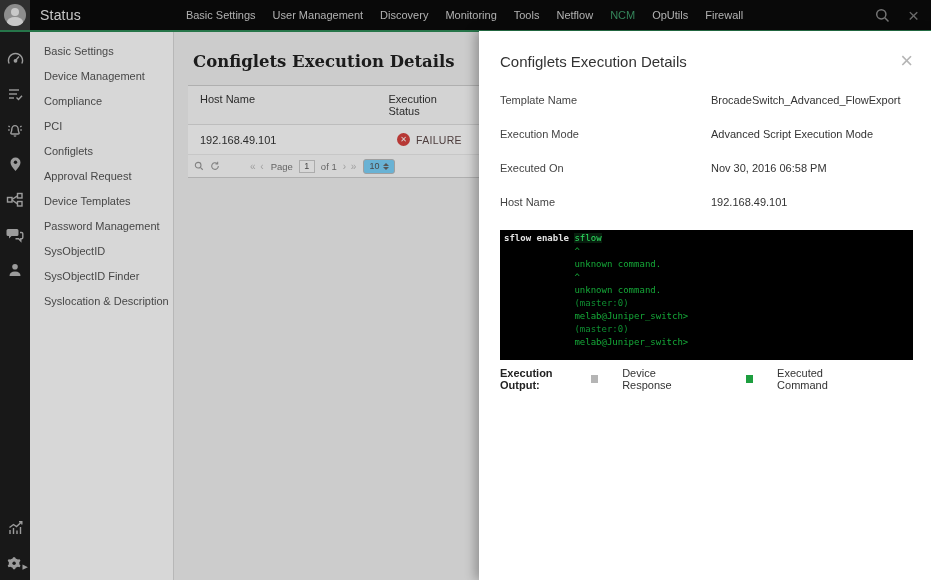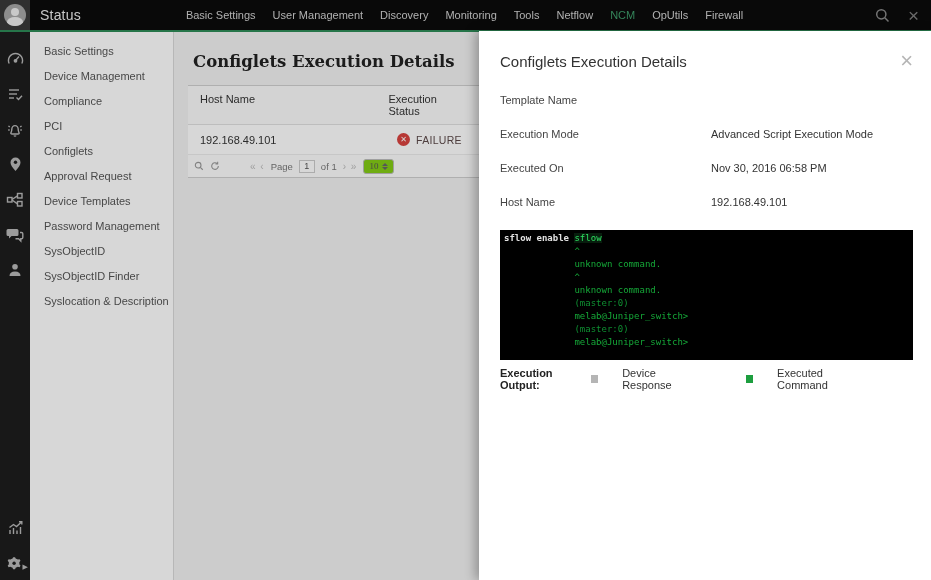--- a/index.html
+++ b/index.html
@@ -54,22 +54,22 @@
   .td-status { display:flex; align-items:center; gap:6px; }
   .fail-ic { width:13px; height:13px; border-radius:50%; background:#d9433f; color:#fff; font-size:8px; line-height:13px;
     text-align:center; font-weight:bold; }
   .fail-text { color:#5d4a4a; font-size:10.5px; letter-spacing:.3px; }
   .pager { display:flex; align-items:center; gap:6px; padding:4px 6px; height:22px; }
   .pg-ic { cursor:pointer; display:flex; align-items:center; }
   .pg-ic svg { stroke:#9a9a9a; fill:none; stroke-width:1.3; }
   .pg-arrows { color:#bdbdbd; font-size:10px; cursor:pointer; letter-spacing:1px; }
   .pg-label { font-size:9.5px; color:#777; }
   .pg-input { width:16px; height:13px; font-size:9px; text-align:center; border:1px solid #ccc; background:#fff; color:#555; }
-  .pg-size { display:flex; align-items:center; gap:4px; border:1px solid #bdbdbd; border-radius:3px; background:#84cc16;
-    padding:1px 5px; height:15px; cursor:pointer;font-family:Liberation Serif, serif; }
+  .pg-size { display:flex; align-items:center; gap:4px; border:1px solid #bdbdbd; border-radius:3px; background:#7dd3fc;
+    padding:1px 5px; height:15px; cursor:pointer; }
   .pg-size-val { font-size:9px; color:#555; }
   .stepper { display:flex; flex-direction:column; gap:1px; }
   .tri-up { width:0; height:0; border-left:3px solid transparent; border-right:3px solid transparent; border-bottom:3px solid #666; }
   .tri-dn { width:0; height:0; border-left:3px solid transparent; border-right:3px solid transparent; border-top:3px solid #666; }
 
   
   .dim { position:absolute; left:0; top:0; width:931px; height:580px; background:rgba(0,0,0,0.155); z-index:40; }
 
   
   .panel { position:absolute; left:479px; top:31px; width:452px; height:549px; background:#ffffff; z-index:60;
@@ -262,20 +262,21 @@
   <div class="dim"></div>
 
   <div class="panel">
     <div class="panel-head">
       <div class="panel-title">Configlets Execution Details</div>
       <div class="panel-close">×</div>
     </div>
     <div class="fields">
       <div class="field-row">
         <div class="field-label">Template Name</div>
+        <div class="field-value">BrocadeSwitch_Advanced_FlowExport</div>
       </div>
       <div class="field-row">
         <div class="field-label">Execution Mode</div>
         <div class="field-value">Advanced Script Execution Mode</div>
       </div>
       <div class="field-row">
         <div class="field-label">Executed On</div>
         <div class="field-value">Nov 30, 2016 06:58 PM</div>
       </div>
       <div class="field-row">

